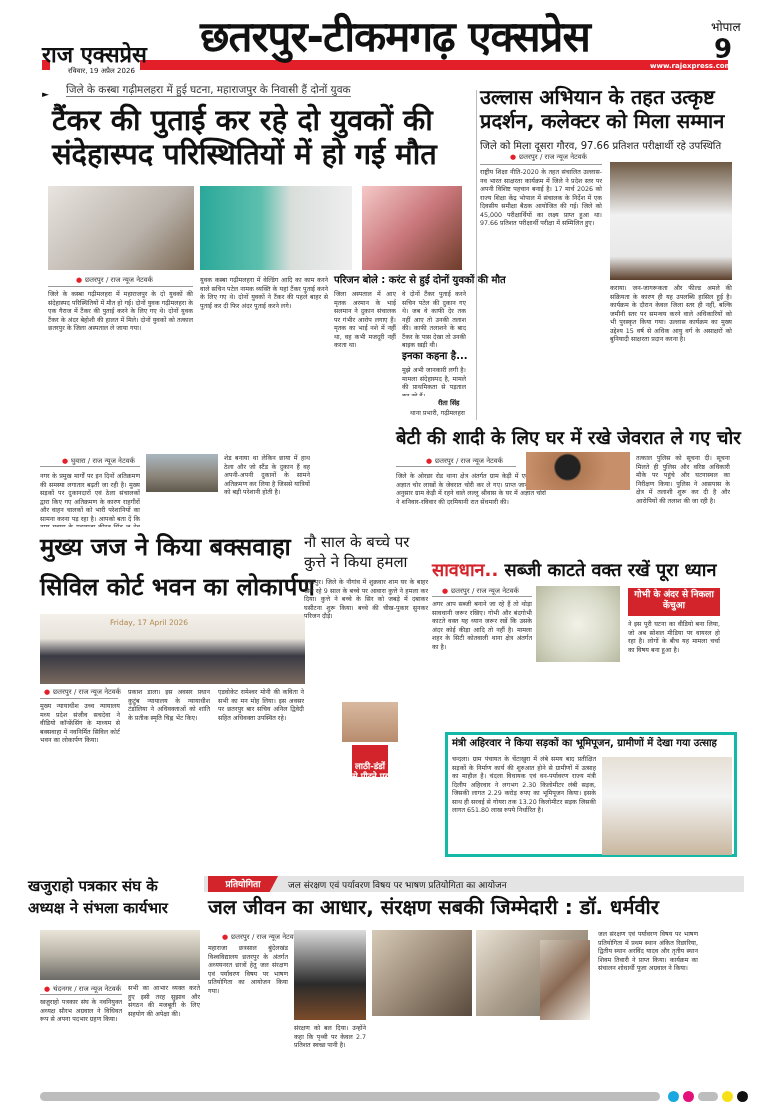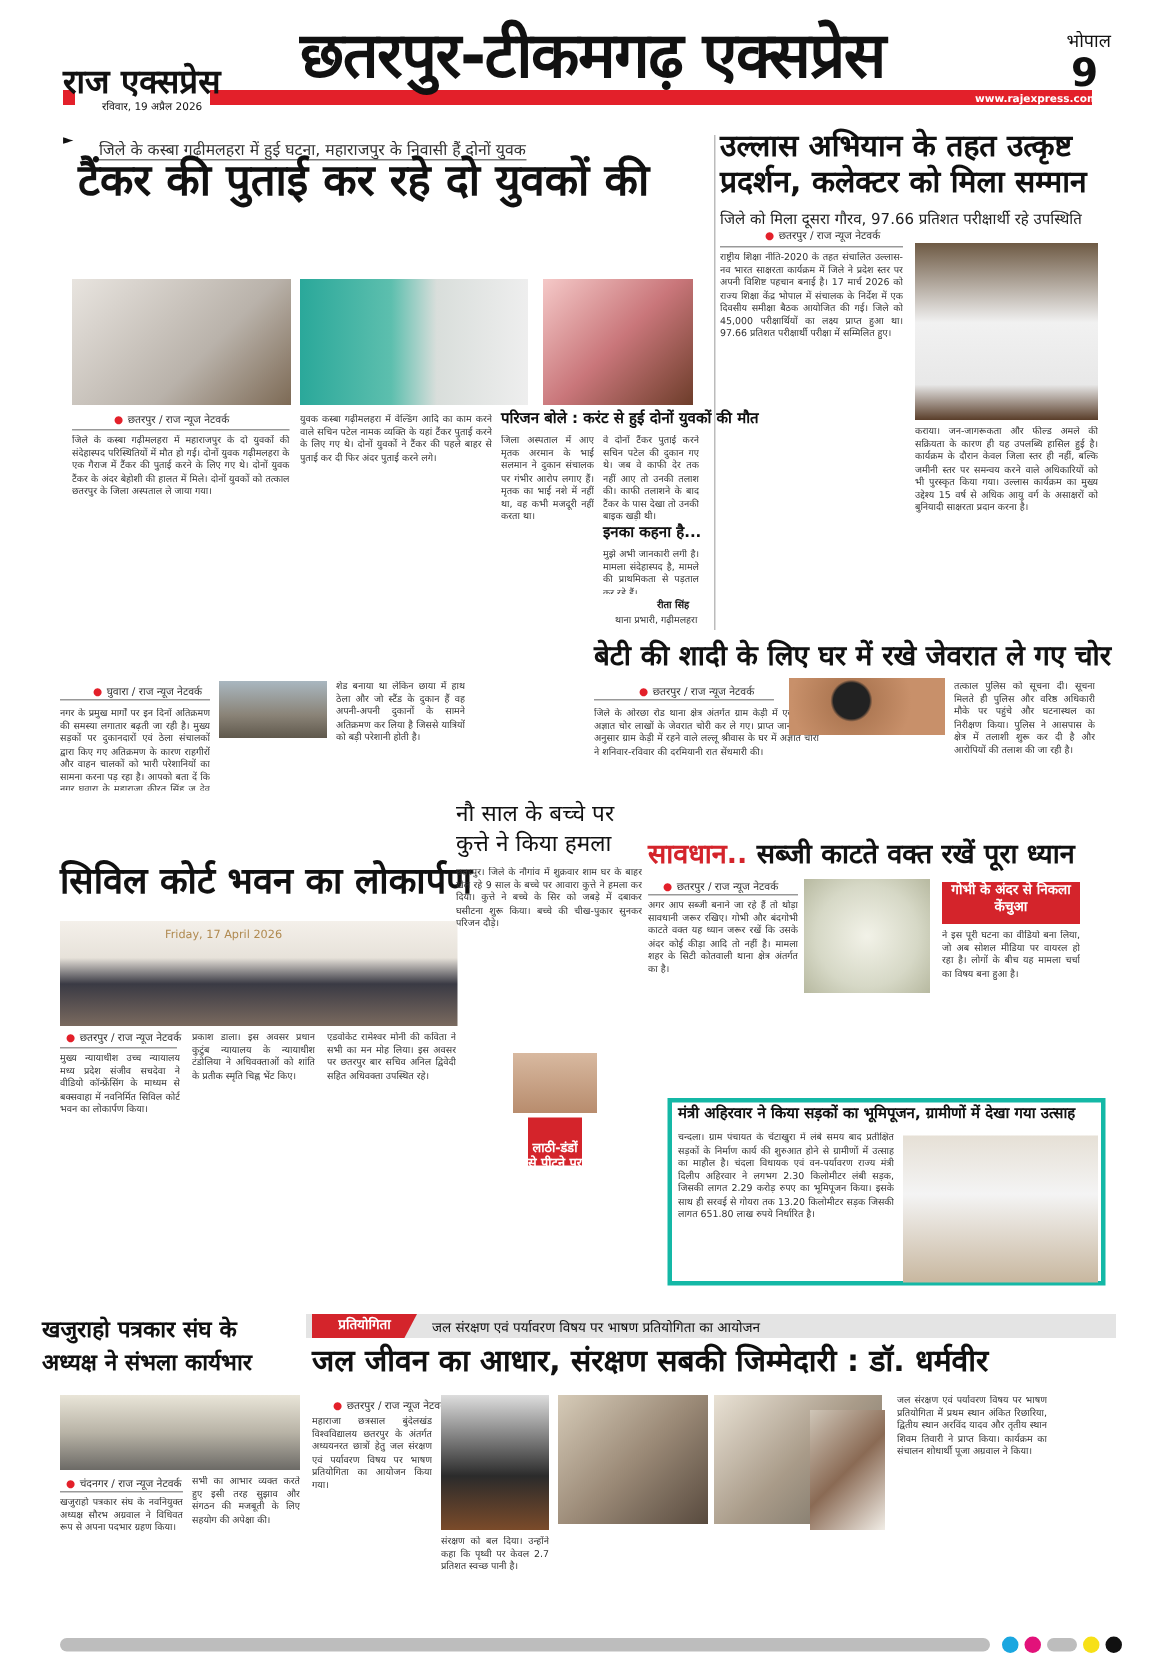--- a/index.html
+++ b/index.html
@@ -46,22 +46,23 @@
 <div class="abs redbar" style="left:140px;width:588px"></div>
 <div class="abs paper-name">राज एक्सप्रेस</div>
 <div class="abs date">रविवार, 19 अप्रैल 2026</div>
 <div class="abs masthead-title">छतरपुर-टीकमगढ़ एक्सप्रेस</div>
 <div class="abs city">भोपाल</div>
 <div class="abs pageno">9</div>
 <div class="abs url">www.rajexpress.com</div>
 
 <div class="abs" style="left:40px;top:82px;width:430px;height:340px">
   <span class="abs kicker-arrow" style="left:2px;top:7px">►</span>
-  <div class="abs" style="left:26px;top:10px;font-size:10.5px;color:#333;border-bottom:1px solid #777;white-space:nowrap">जिले के कस्बा गढ़ीमलहरा में हुई घटना, महाराजपुर के निवासी हैं दोनों युवक</div>
+  <div class="abs" style="left:26px;top:0;font-size:10.5px;color:#333;border-bottom:1px solid #777;white-space:nowrap">जिले के कस्बा गढ़ीमलहरा में हुई घटना, महाराजपुर के निवासी हैं दोनों युवक</div>
   <div class="abs h1" style="left:12px;top:22px;font-size:29px;white-space:nowrap">टैंकर की पुताई कर रहे दो युवकों की</div>
+  <div class="abs h1" style="left:12px;top:56px;font-size:29px;white-space:nowrap">संदेहास्पद परिस्थितियों में हो गई मौत</div>
   <div class="abs photo ph-hospital1" style="left:8px;top:104px;width:146px;height:84px"></div>
   <div class="abs photo ph-hospital2" style="left:160px;top:104px;width:152px;height:84px"></div>
   <div class="abs photo ph-people" style="left:322px;top:104px;width:100px;height:84px"></div>
   <div class="abs byline" style="left:36px;top:193px"><span class="dot">●</span><span>छतरपुर / राज न्यूज नेटवर्क</span></div>
   <div class="abs rule" style="left:8px;top:204px;width:145px"></div>
   <div class="abs body-text" style="left:8px;top:208px;width:145px;height:130px;overflow:hidden">जिले के कस्बा गढ़ीमलहरा में महाराजपुर के दो युवकों की संदेहास्पद परिस्थितियों में मौत हो गई। दोनों युवक गढ़ीमलहरा के एक गैराज में टैंकर की पुताई करने के लिए गए थे। दोनों युवक टैंकर के अंदर बेहोशी की हालत में मिले। दोनों युवकों को तत्काल छतरपुर के जिला अस्पताल ले जाया गया।</div>
   <div class="abs body-text" style="left:160px;top:194px;width:128px;height:144px;overflow:hidden">युवक कस्बा गढ़ीमलहरा में वेल्डिंग आदि का काम करने वाले सचिन पटेल नामक व्यक्ति के यहां टैंकर पुताई करने के लिए गए थे। दोनों युवकों ने टैंकर की पहले बाहर से पुताई कर दी फिर अंदर पुताई करने लगे।</div>
   <div class="abs h1" style="left:294px;top:192px;font-size:10px;white-space:nowrap">परिजन बोले : करंट से हुई दोनों युवकों की मौत</div>
   <div class="abs body-text" style="left:294px;top:208px;width:62px;height:120px;overflow:hidden">जिला अस्पताल में आए मृतक अरमान के भाई सलमान ने दुकान संचालक पर गंभीर आरोप लगाए हैं। मृतक का भाई नशे में नहीं था, वह कभी मजदूरी नहीं करता था।</div>
   <div class="abs body-text" style="left:362px;top:208px;width:64px;height:60px;overflow:hidden">वे दोनों टैंकर पुताई करने सचिन पटेल की दुकान गए थे। जब वे काफी देर तक नहीं आए तो उनकी तलाश की। काफी तलाशने के बाद टैंकर के पास देखा तो उनकी बाइक खड़ी थी।</div>
@@ -94,20 +95,21 @@
 <div class="abs" style="left:396px;top:428px;width:382px;height:100px">
   <div class="abs h1" style="left:0;top:0;font-size:18.5px;white-space:nowrap">बेटी की शादी के लिए घर में रखे जेवरात ले गए चोर</div>
   <div class="abs byline" style="left:30px;top:28px"><span class="dot">●</span><span>छतरपुर / राज न्यूज नेटवर्क</span></div>
   <div class="abs rule" style="left:0;top:38px;width:120px"></div>
   <div class="abs body-text" style="left:0;top:44px;width:150px;height:55px;overflow:hidden">जिले के ओरछा रोड थाना क्षेत्र अंतर्गत ग्राम केड़ी में एक घर में अज्ञात चोर लाखों के जेवरात चोरी कर ले गए। प्राप्त जानकारी के अनुसार ग्राम केड़ी में रहने वाले लल्लू श्रीवास के घर में अज्ञात चोरों ने शनिवार-रविवार की दरमियानी रात सेंधमारी की।</div>
   <div class="abs photo ph-wall" style="left:130px;top:24px;width:104px;height:38px"></div>
   <div class="abs body-text" style="left:240px;top:26px;width:94px;height:72px;overflow:hidden">तत्काल पुलिस को सूचना दी। सूचना मिलते ही पुलिस और वरिष्ठ अधिकारी मौके पर पहुंचे और घटनास्थल का निरीक्षण किया। पुलिस ने आसपास के क्षेत्र में तलाशी शुरू कर दी है और आरोपियों की तलाश की जा रही है।</div>
 </div>
 
 <div class="abs" style="left:40px;top:534px;width:280px;height:320px">
+  <div class="abs h1" style="left:0;top:0;font-size:24px;white-space:nowrap">मुख्य जज ने किया बक्सवाहा</div>
   <div class="abs h1" style="left:0;top:40px;font-size:24px;white-space:nowrap">सिविल कोर्ट भवन का लोकार्पण</div>
   <div class="abs photo ph-court" style="left:0;top:80px;width:265px;height:70px"></div>
   <div class="abs" style="left:70px;top:84px;font-size:7.5px;color:#b08a50">Friday, 17 April 2026</div>
   <div class="abs byline" style="left:4px;top:153px"><span class="dot">●</span><span>छतरपुर / राज न्यूज नेटवर्क</span></div>
   <div class="abs rule" style="left:0;top:164px;width:78px"></div>
   <div class="abs body-text" style="left:0;top:168px;width:80px;height:150px;overflow:hidden">मुख्य न्यायाधीश उच्च न्यायालय मध्य प्रदेश संजीव सचदेवा ने वीडियो कॉन्फ्रेंसिंग के माध्यम से बक्सवाहा में नवनिर्मित सिविल कोर्ट भवन का लोकार्पण किया।</div>
   <div class="abs body-text" style="left:88px;top:154px;width:82px;height:164px;overflow:hidden">प्रकाश डाला। इस अवसर प्रधान कुटुंब न्यायालय के न्यायाधीश टंडोलिया ने अधिवक्ताओं को शांति के प्रतीक स्मृति चिह्न भेंट किए।</div>
   <div class="abs body-text" style="left:178px;top:154px;width:86px;height:164px;overflow:hidden">एडवोकेट रामेश्वर मोनी की कविता ने सभी का मन मोह लिया। इस अवसर पर छतरपुर बार सचिव अनिल द्विवेदी सहित अधिवक्ता उपस्थित रहे।</div>
 </div>
 

